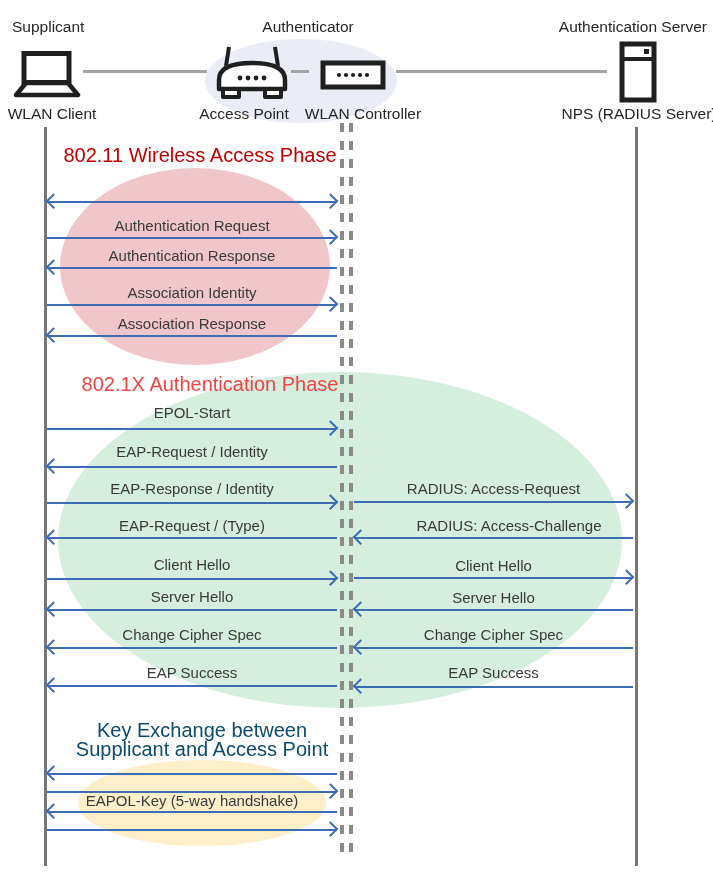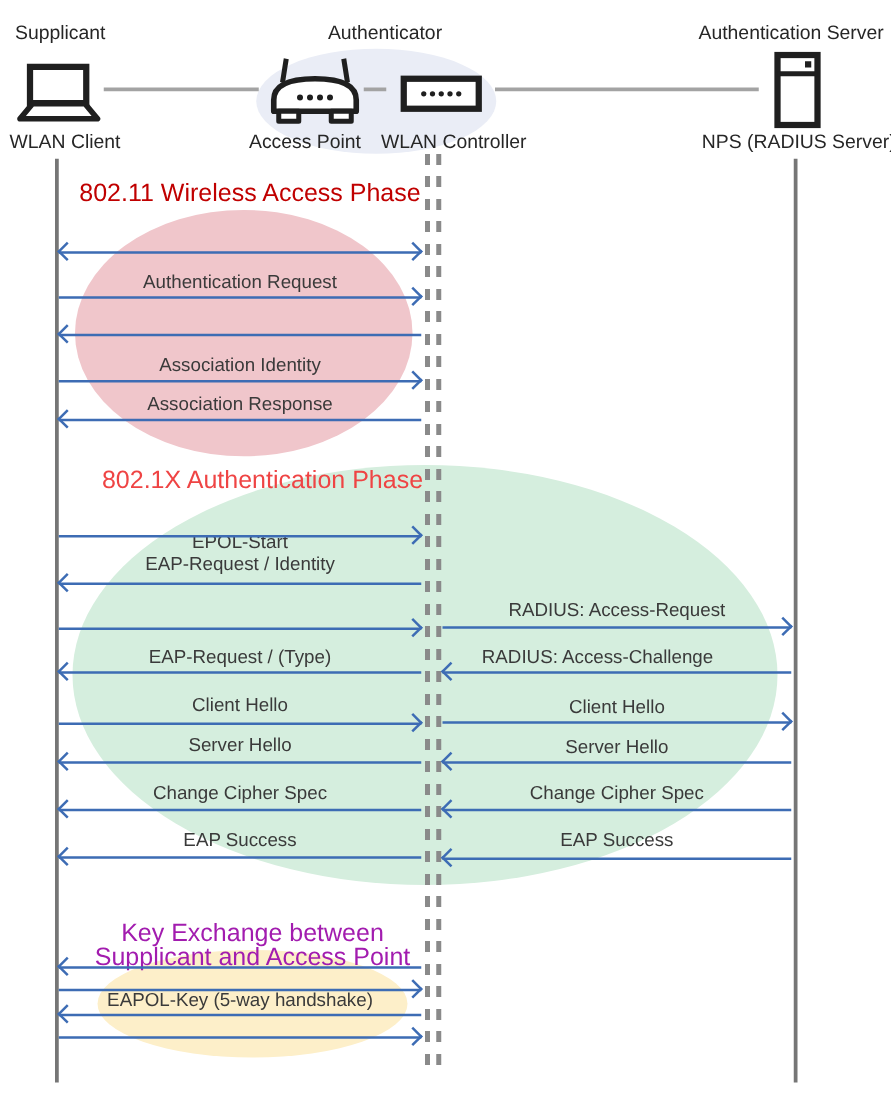--- a/index.html
+++ b/index.html
@@ -91,72 +91,74 @@
   <div class="phase-ellipse" style="left: 58px; top: 372px; width: 564px; height: 336px; background: rgb(213, 238, 222);"></div>
   <div class="phase-ellipse" style="left: 78px; top: 760px; width: 248px; height: 86px; background: rgb(253, 239, 201);"></div>
 
   <div class="lifeline" style="left:44px;width:3px"></div>
   <div class="lifeline dashed" style="left:340px;width:4px;top:123px;height:735px"></div>
   <div class="lifeline dashed" style="left:349px;width:4px;top:123px;height:735px"></div>
   <div class="lifeline" style="left:635px;width:3px"></div>
 
   <div class="phase-title" style="left: 200px; top: 146px; color: rgb(192, 0, 0);">802.11 Wireless Access Phase</div>
   <div class="phase-title" style="left: 210px; top: 375px; color: #ef4444;">802.1X Authentication Phase</div>
-  <div class="phase-title" style="left: 202px; top: 721px; color: #a21caf; margin-top: 17px;">Key Exchange between
+  <div class="phase-title" style="left: 202px; top: 721px; color: #0c4a6e;">Key Exchange between
 Supplicant and Access Point</div>
 
     <div class="arrow" style="left: 46px; width: 292px; top: 196px;">
       <i class="line"></i>
       <i class="head hl"></i>
       <i class="head hr"></i>
     </div>
     <div class="msg-label" style="left: 192px; top: 217px;">Authentication Request</div>
     <div class="arrow" style="left: 46px; width: 292px; top: 232px;">
       <i class="line"></i>
       <i class="head hr"></i>
     </div>
+    <div class="msg-label" style="left: 192px; top: 247px;">Authentication Response</div>
     <div class="arrow" style="left: 46px; width: 292px; top: 262px;">
       <i class="line"></i>
       <i class="head hl"></i>
     </div>
     <div class="msg-label" style="left: 192px; top: 284px;">Association Identity</div>
     <div class="arrow" style="left: 46px; width: 292px; top: 299px;">
       <i class="line"></i>
       <i class="head hr"></i>
     </div>
     <div class="msg-label" style="left: 192px; top: 315px;">Association Response</div>
     <div class="arrow" style="left: 46px; width: 292px; top: 330px;">
       <i class="line"></i>
       <i class="head hl"></i>
     </div>
-    <div class="msg-label" style="left: 192px; top: 404px; margin-top: 21px;">EPOL-Start</div>
+    <div class="msg-label" style="left: 192px; top: 404px;">EPOL-Start</div>
     <div class="arrow" style="left: 46px; width: 292px; top: 423px;">
       <i class="line"></i>
       <i class="head hr"></i>
     </div>
     <div class="msg-label" style="left: 192px; top: 443px;">EAP-Request / Identity</div>
     <div class="arrow" style="left: 46px; width: 292px; top: 461px;">
       <i class="line"></i>
       <i class="head hl"></i>
     </div>
+    <div class="msg-label" style="left: 192px; top: 480px;">EAP-Response / Identity</div>
     <div class="arrow" style="left: 46px; width: 292px; top: 497px;">
       <i class="line"></i>
       <i class="head hr"></i>
     </div>
     <div class="msg-label" style="left: 493.5px; top: 480px;">RADIUS: Access-Request</div>
     <div class="arrow" style="left: 353px; width: 281px; top: 496px;">
       <i class="line"></i>
       <i class="head hr"></i>
     </div>
     <div class="msg-label" style="left: 192px; top: 517px;">EAP-Request / (Type)</div>
     <div class="arrow" style="left: 46px; width: 292px; top: 532px;">
       <i class="line"></i>
       <i class="head hl"></i>
     </div>
-    <div class="msg-label" style="left: 478px; top: 517px;">RADIUS: Access-Challenge</div>
+    <div class="msg-label" style="left: 509px; top: 517px;">RADIUS: Access-Challenge</div>
     <div class="arrow" style="left: 353px; width: 281px; top: 532px;">
       <i class="line"></i>
       <i class="head hl"></i>
     </div>
     <div class="msg-label" style="left: 192px; top: 556px;">Client Hello</div>
     <div class="arrow" style="left: 46px; width: 292px; top: 573px;">
       <i class="line"></i>
       <i class="head hr"></i>
     </div>
     <div class="msg-label" style="left: 493.5px; top: 557px;">Client Hello</div>

